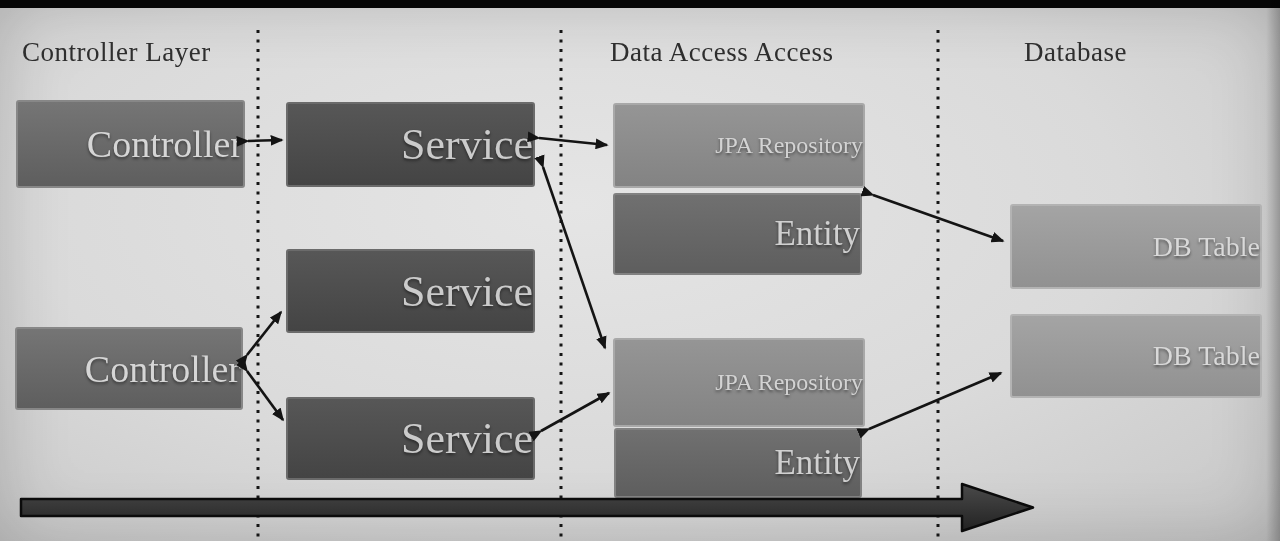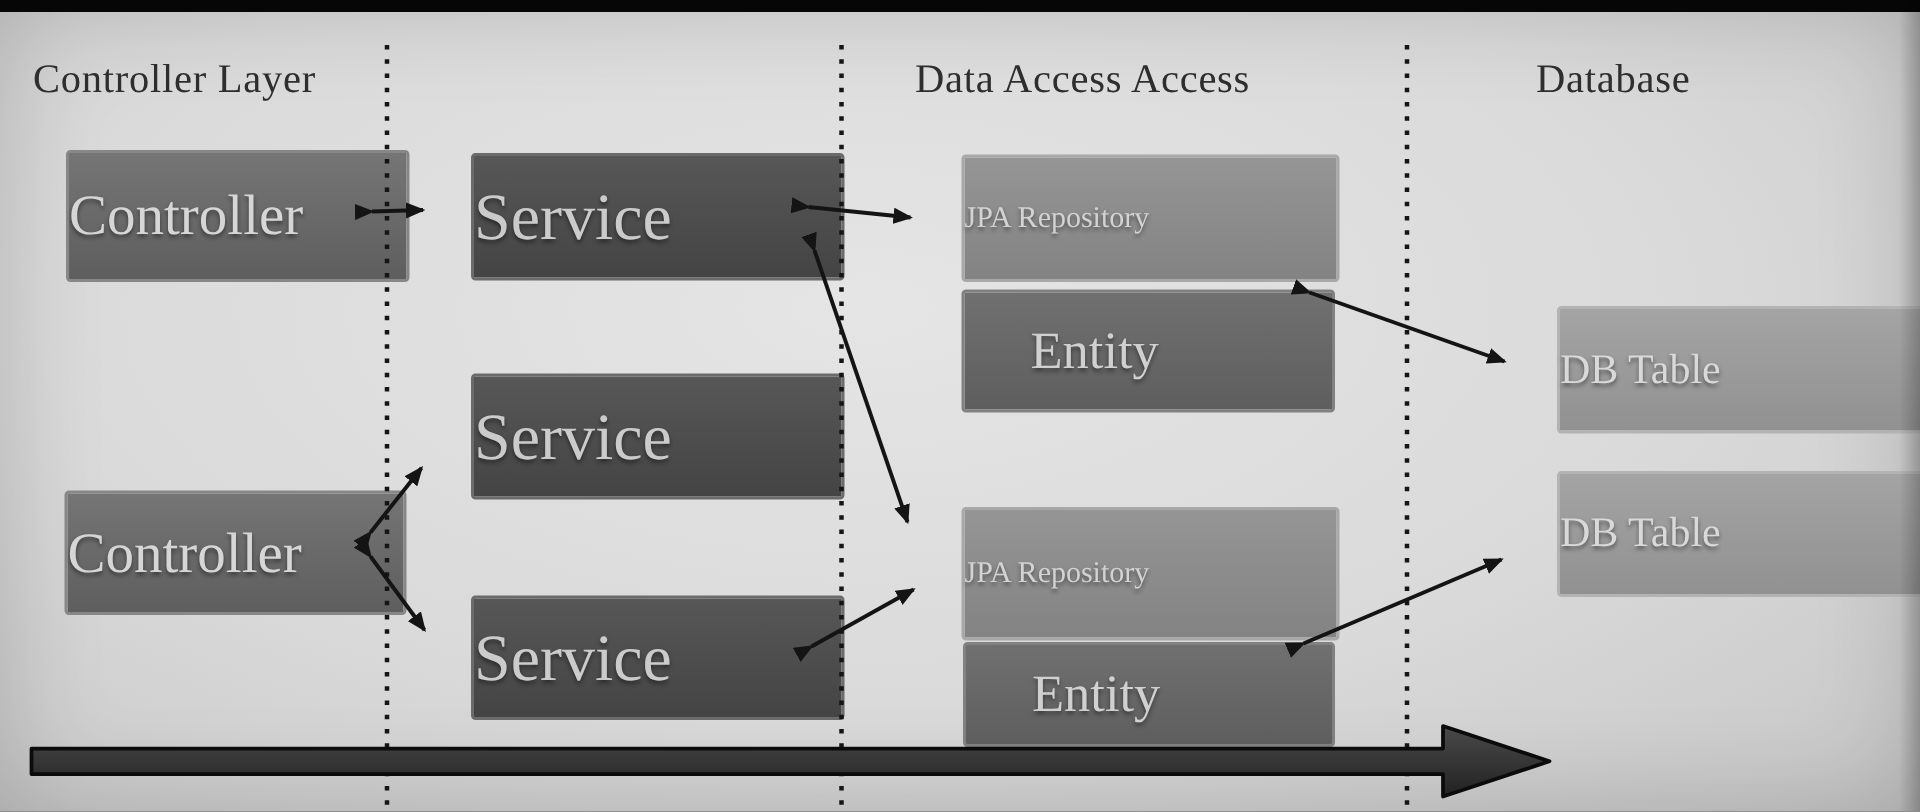--- a/index.html
+++ b/index.html
@@ -19,37 +19,36 @@
     position:absolute;right:0;top:0;width:14px;height:100%;
     background:linear-gradient(90deg, rgba(0,0,0,0), rgba(0,0,0,0.22));
   }
   .layer-title{
     position:absolute;top:36px;
     font-size:27px;line-height:32px;color:#2e2e2e;
     letter-spacing:0.5px;white-space:nowrap;
   }
   .box{
     position:absolute;
-    display:flex;align-items:center;justify-content:flex-start;
+    display:flex;align-items:center;justify-content:flex-end;
     border-radius:3px;box-sizing:border-box;
     white-space:nowrap;
-    margin-left:28px;
   }
   .box span{text-shadow:0 2px 3px rgba(0,0,0,0.45);}
   .controller{
     background:linear-gradient(180deg,#757575 0%,#5e5e5e 100%);
     border:2px solid #878787;color:#d6d6d6;font-size:38px;
   }
   .service{
     background:linear-gradient(180deg,#575757 0%,#444444 100%);
     border:2px solid #6b6b6b;color:#cbcbcb;font-size:44px;
   }
   .jpa{
     background:linear-gradient(180deg,#959595 0%,#838383 100%);
-    border:2px solid #a8a8a8;color:#d3d3d3;font-size:20px;
+    border:2px solid #a8a8a8;color:#d3d3d3;font-size:24px;
   }
   .entity{
     background:linear-gradient(180deg,#707070 0%,#5e5e5e 100%);
     border:2px solid #818181;color:#d0d0d0;font-size:35px;padding-left:44px;
   }
   .dbtable{
     background:linear-gradient(180deg,#a4a4a4 0%,#919191 100%);
     border:2px solid #b3b3b3;color:#d9d9d9;font-size:28px;
   }
   .code-bindings-label{

